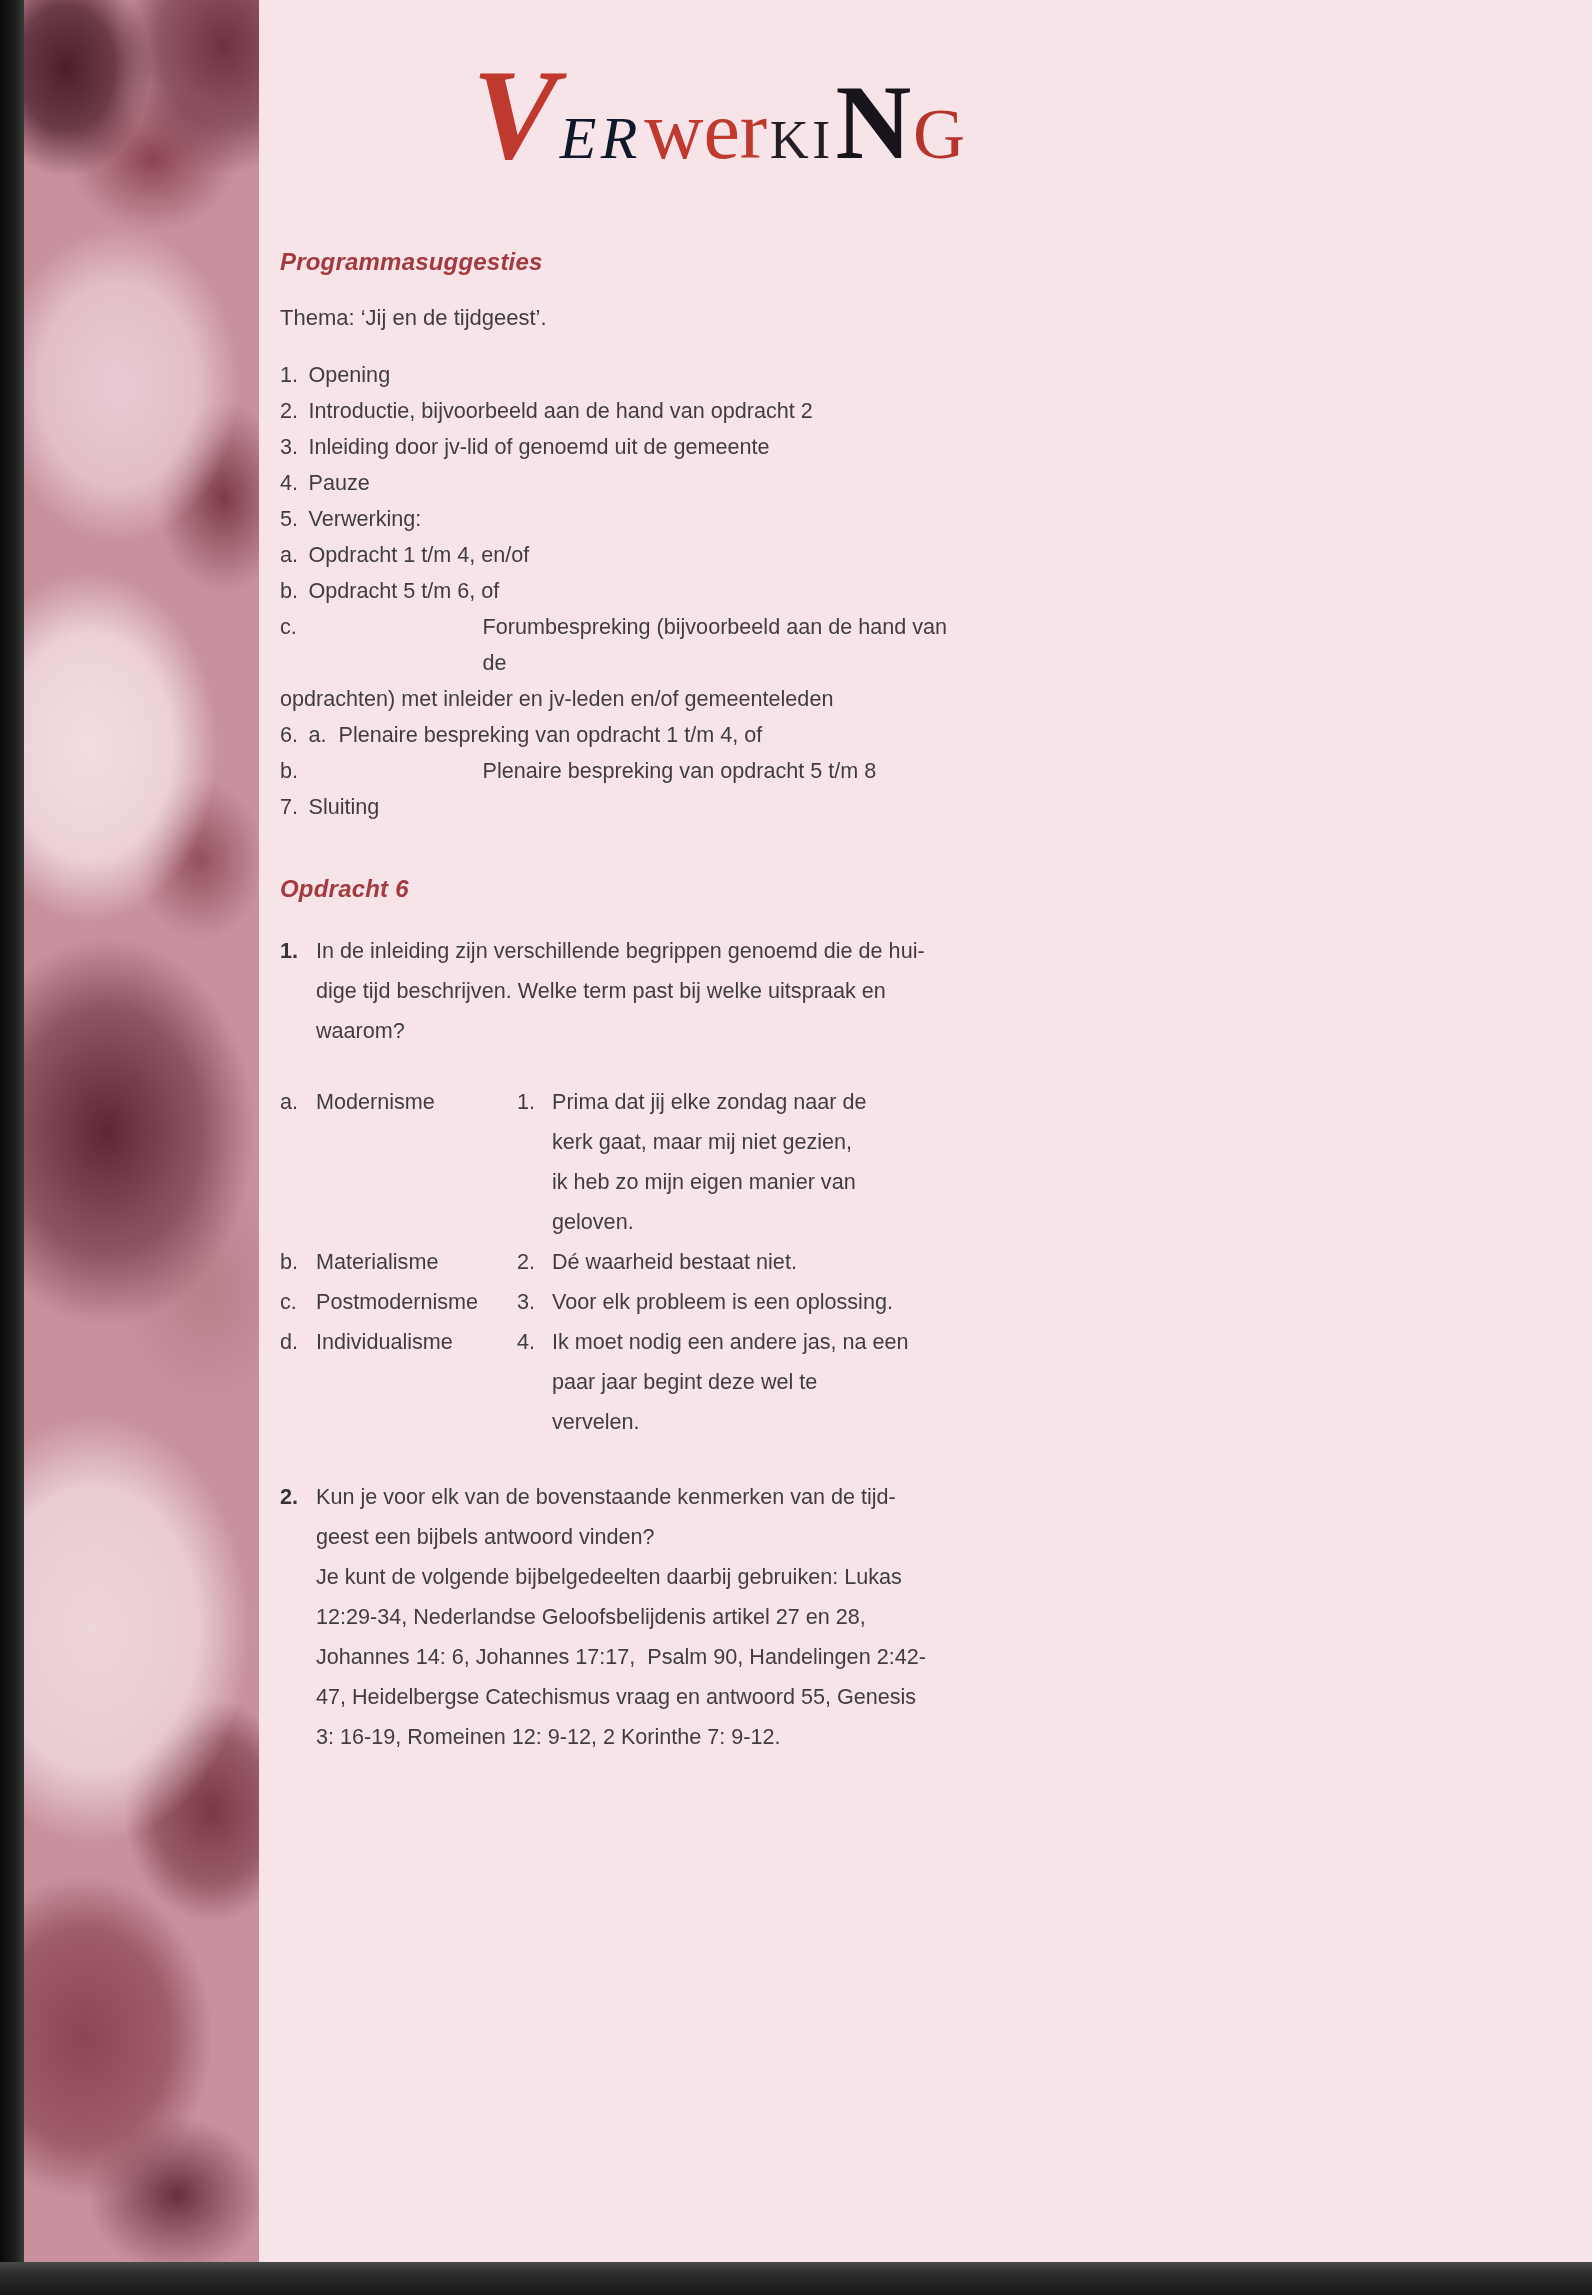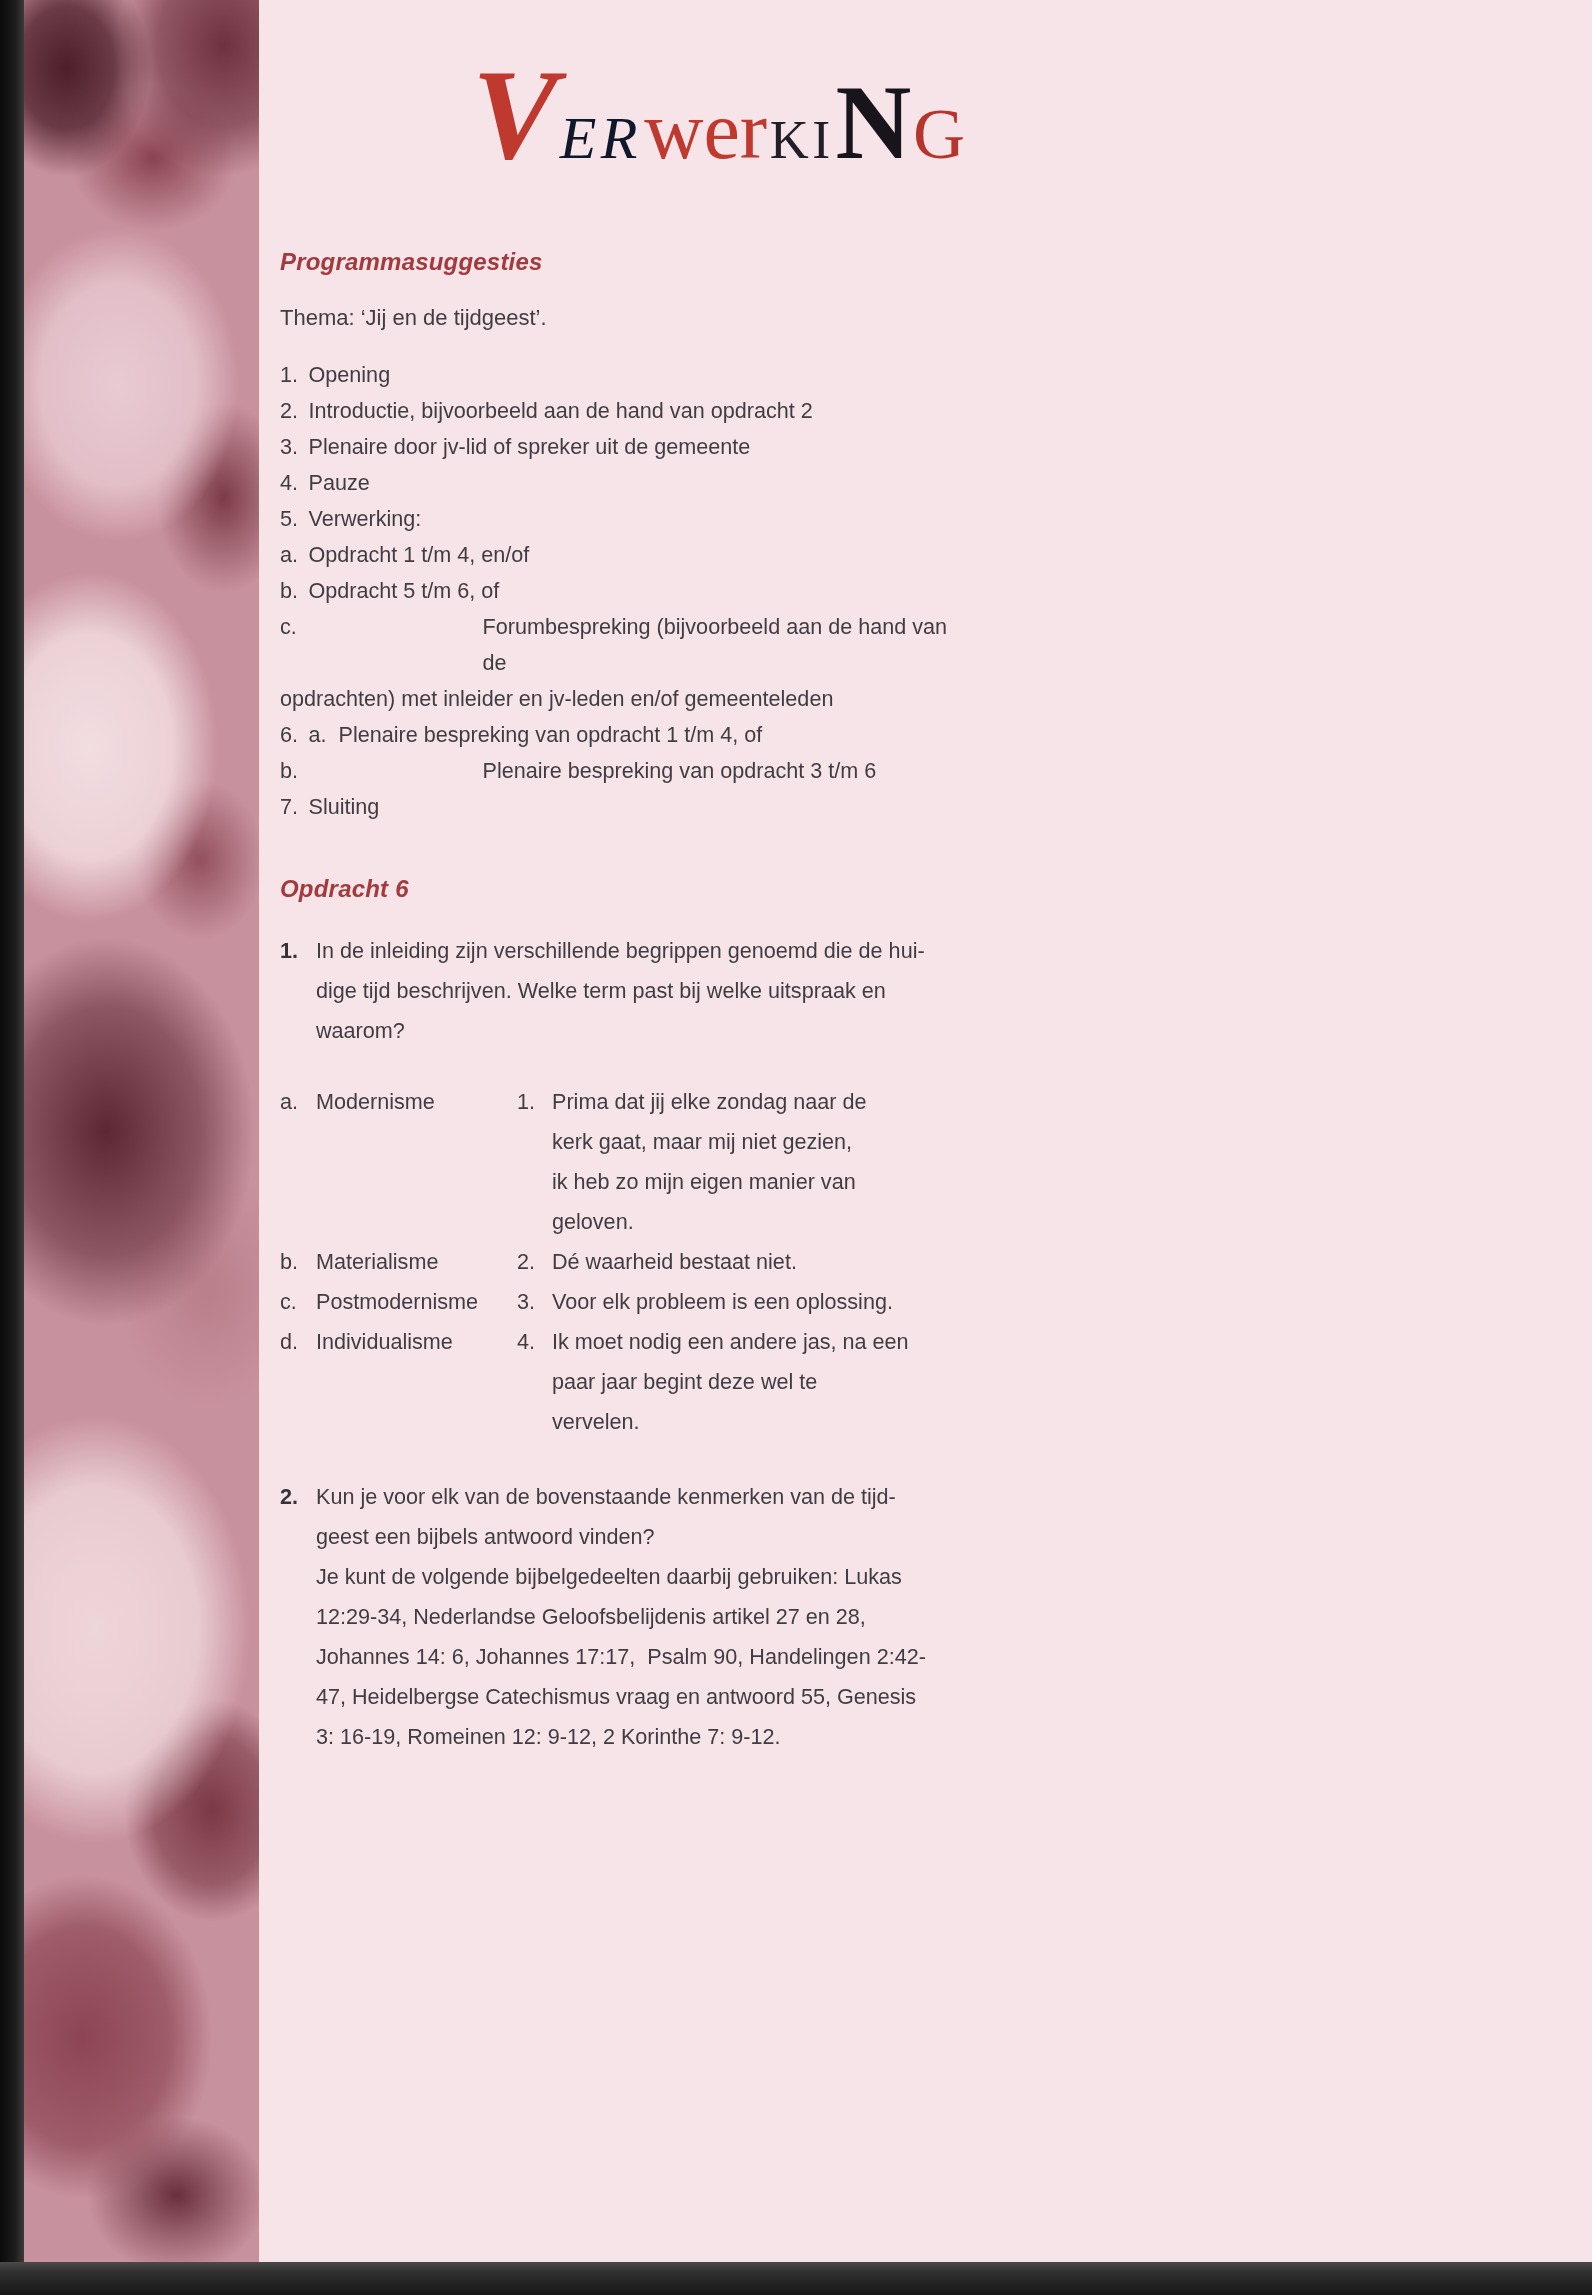--- a/index.html
+++ b/index.html
@@ -114,21 +114,21 @@
       <div class="pl-row">
         <span class="pl-label">1.</span>
         <span class="pl-text">Opening</span>
       </div>
       <div class="pl-row">
         <span class="pl-label">2.</span>
         <span class="pl-text">Introductie, bijvoorbeeld aan de hand van opdracht 2</span>
       </div>
       <div class="pl-row">
         <span class="pl-label">3.</span>
-        <span class="pl-text">Plenaire door jv-lid of spreker uit de gemeente</span>
+        <span class="pl-text">Inleiding door jv-lid of genoemd uit de gemeente</span>
       </div>
       <div class="pl-row">
         <span class="pl-label">4.</span>
         <span class="pl-text">Pauze</span>
       </div>
       <div class="pl-row">
         <span class="pl-label">5.</span>
         <span class="pl-text">Verwerking:</span>
       </div>
       <div class="pl-row">
@@ -146,21 +146,21 @@
       <div class="pl-row pl-row--flush">
         <span class="pl-label"></span>
         <span class="pl-text">opdrachten) met inleider en jv-leden en/of gemeenteleden</span>
       </div>
       <div class="pl-row">
         <span class="pl-label">6.</span>
         <span class="pl-text">a.  Plenaire bespreking van opdracht 1 t/m 4, of</span>
       </div>
       <div class="pl-row">
         <span class="pl-label">b.</span>
-        <span class="pl-text indent-far">Plenaire bespreking van opdracht 3 t/m 6</span>
+        <span class="pl-text indent-far">Plenaire bespreking van opdracht 5 t/m 8</span>
       </div>
       <div class="pl-row">
         <span class="pl-label">7.</span>
         <span class="pl-text">Sluiting</span>
       </div>
     </div>
 
     <div class="sec-heading h-opdracht">Opdracht 6</div>
 
     <div class="q-row q1">

